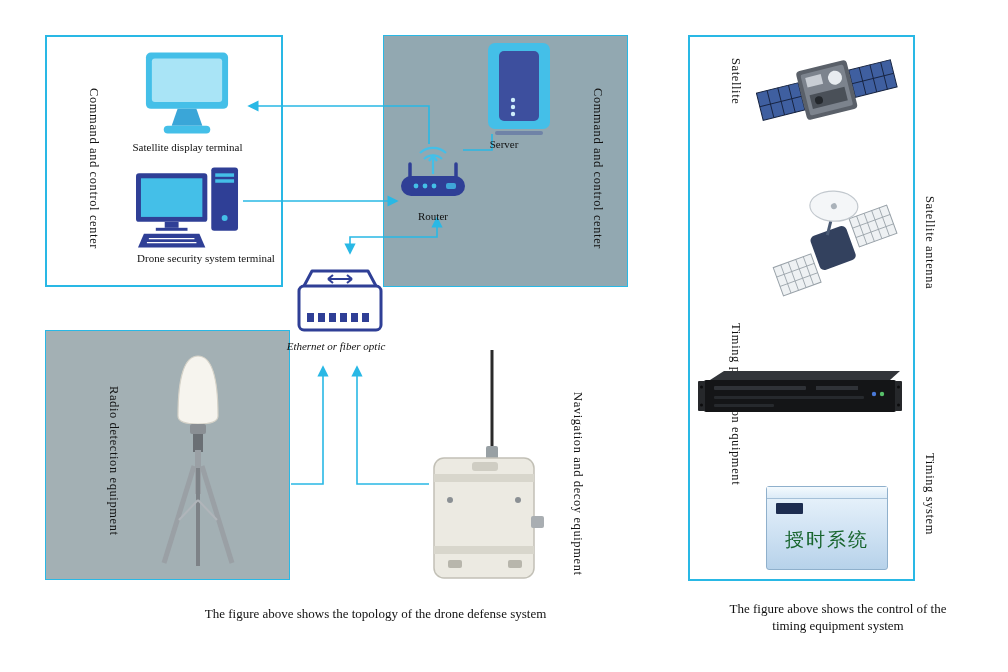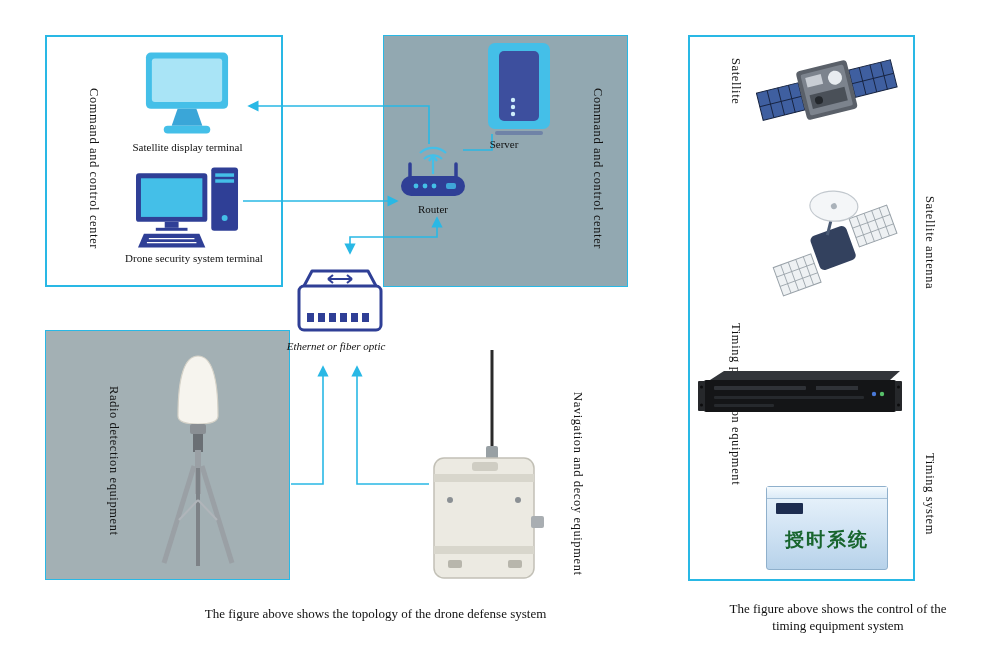--- a/index.html
+++ b/index.html
@@ -18,21 +18,21 @@
         clip-path:polygon(0 0,50% 36%,100% 0,100% 52%,50% 100%,0 52%);
         background:linear-gradient(180deg,#eefafe 0%,#8fdcf4 45%,#2fb4e4 100%);}
   .overlay{position:absolute;left:0;top:0;pointer-events:none;z-index:2;}
   .icon{z-index:3;}
   .panel{z-index:1;}
   .vtext,.lbl,.caption{z-index:3;}
   .timing-device{width:122px;height:84px;background:linear-gradient(180deg,#ecf5fc 0%,#cfe2f3 55%,#b7d2ea 100%);
         border:1px solid #8fb0cc;border-radius:3px;z-index:3;}
   .td-top{height:11px;border-bottom:1px solid #a5c0d8;background:linear-gradient(180deg,#f4fafe,#dcebf7);}
   .td-screen{position:absolute;left:9px;top:16px;width:27px;height:11px;background:#1d2d50;border-radius:1px;}
-  .td-text{position:absolute;bottom:16px;width:100%;text-align:center;font-size:19px;font-weight:bold;
+  .td-text{position:absolute;bottom:16px;width:100%;text-align:center;font-size:19px;font-weight:normal;
            color:#18652e;letter-spacing:2px;}
 </style>
 </head>
 <body>
 
 <div class="canvas">
 
   <div class="panel white" style="left:45px;top:35px;width:238px;height:252px;"></div>
   <div class="panel bluegray" style="left:383px;top:35px;width:245px;height:252px;"></div>
   <div class="panel gray" style="left:45px;top:330px;width:245px;height:250px;"></div>
@@ -68,21 +68,21 @@
     <rect x="80" y="13" width="19" height="3.5" fill="#44bfe8"></rect>
     <circle cx="89.5" cy="52" r="3" fill="#44bfe8"></circle>
     <rect x="0" y="7" width="72" height="49" rx="3" fill="#2f3f96"></rect>
     <rect x="5" y="12" width="62" height="39" fill="#44bfe8"></rect>
     <rect x="29" y="56" width="14" height="6" fill="#2f3f96"></rect>
     <rect x="20" y="62" width="32" height="3" fill="#2f3f96"></rect>
     <path d="M8 68 L64 68 L70 82 L2 82 Z" fill="#2f3f96"></path>
     <line x1="13" y1="73" x2="59" y2="73" stroke="#ffffff" stroke-width="1.2"></line>
     <line x1="11" y1="77" x2="61" y2="77" stroke="#ffffff" stroke-width="1.2"></line>
   </svg>
-  <div class="lbl" style="left:109px;top:252px;width:170px;">Drone security system terminal</div>
+  <div class="lbl" style="left:121px;top:252px;width:170px;">Drone security system terminal</div>
 
   <div class="vtext" style="left:590px;top:88px;">Command and control center</div>
 
   <svg class="abs icon" style="left:487px;top:42px;" width="64" height="94" viewBox="0 0 64 94">
     <rect x="1" y="1" width="62" height="86" rx="7" fill="#44bfe8"></rect>
     <rect x="12" y="9" width="40" height="70" rx="5" fill="#3d4f9e"></rect>
     <circle cx="26" cy="58" r="2.2" fill="#cfeefb"></circle>
     <circle cx="26" cy="65" r="2.2" fill="#cfeefb"></circle>
     <circle cx="26" cy="72" r="2.2" fill="#cfeefb"></circle>
     <rect x="8" y="89" width="48" height="4" rx="2" fill="#2f3f96" opacity="0.35"></rect>
@@ -95,21 +95,21 @@
     <line x1="33" y1="17" x2="33" y2="34" stroke="#44bfe8" stroke-width="2.2"></line>
     <path d="M29 21 L33 16 L37 21" fill="none" stroke="#44bfe8" stroke-width="2.2"></path>
     <line x1="10" y1="24" x2="10" y2="38" stroke="#2f3f96" stroke-width="3.5" stroke-linecap="round"></line>
     <line x1="56" y1="24" x2="56" y2="38" stroke="#2f3f96" stroke-width="3.5" stroke-linecap="round"></line>
     <rect x="1" y="36" width="64" height="20" rx="10" fill="#2f3f96"></rect>
     <circle cx="16" cy="46" r="2.4" fill="#44bfe8"></circle>
     <circle cx="25" cy="46" r="2.4" fill="#44bfe8"></circle>
     <circle cx="34" cy="46" r="2.4" fill="#44bfe8"></circle>
     <rect x="46" y="43" width="10" height="6" rx="2" fill="#44bfe8" opacity="0.8"></rect>
   </svg>
-  <div class="lbl" style="left:405px;top:203px;width:56px;">Router</div>
+  <div class="lbl" style="left:405px;top:210px;width:56px;">Router</div>
 
   <svg class="abs icon" style="left:296px;top:266px;" width="88" height="68" viewBox="0 0 88 68">
     <path d="M8 20 L16 5 L72 5 L80 20" fill="#ffffff" stroke="#2f3f96" stroke-width="3" stroke-linejoin="round"></path>
     <path d="M32 13 H56 M32 13 l5 -4 M32 13 l5 4 M56 13 l-5 -4 M56 13 l-5 4" stroke="#2f3f96" stroke-width="2.2" fill="none"></path>
     <rect x="3" y="20" width="82" height="44" rx="5" fill="#ffffff" stroke="#2f3f96" stroke-width="3"></rect>
     <rect x="11" y="47" width="7" height="9" fill="#2f3f96"></rect>
     <rect x="22" y="47" width="7" height="9" fill="#2f3f96"></rect>
     <rect x="33" y="47" width="7" height="9" fill="#2f3f96"></rect>
     <rect x="44" y="47" width="7" height="9" fill="#2f3f96"></rect>
     <rect x="55" y="47" width="7" height="9" fill="#2f3f96"></rect>

